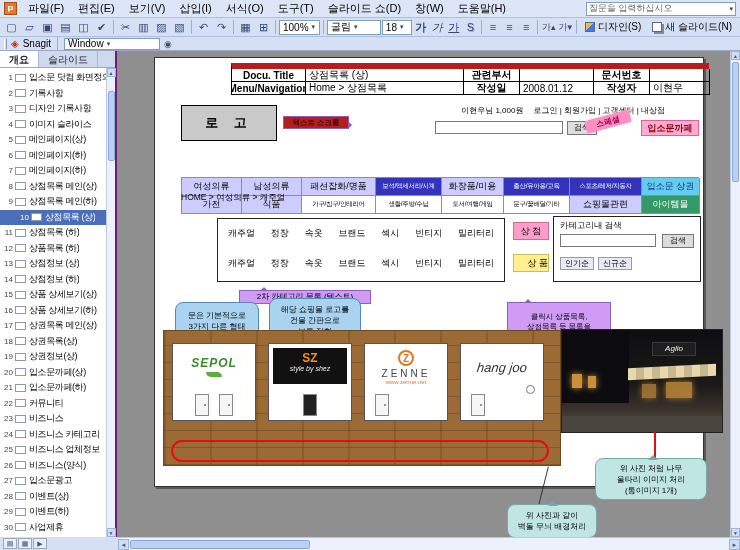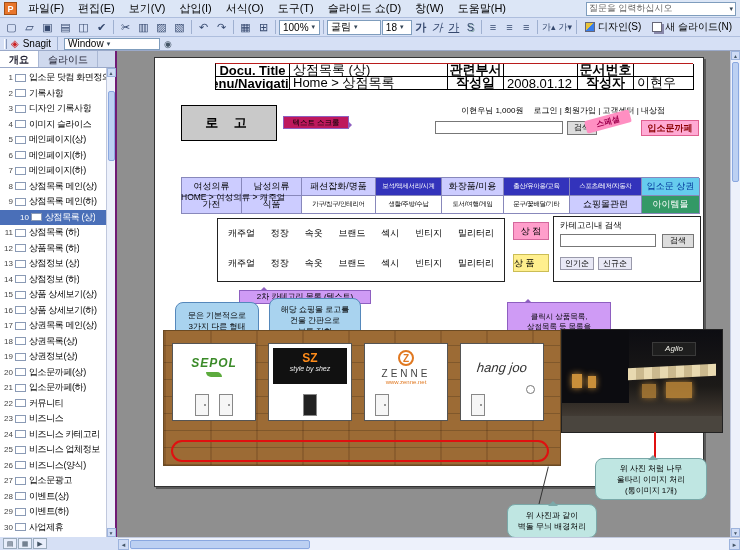--- a/index.html
+++ b/index.html
@@ -59,48 +59,48 @@
   .viewbtns { width:118px; display:flex; gap:1px; padding:1px 0 0 3px; }
   .view-btn { width:14px; height:11px; font-size:7px; border:1px solid #9ab; background:#e8eefb; display:flex; align-items:center; justify-content:center; color:#456; }
   .hscroll { flex:1; background:#edf1fb; border-top:1px solid #c0c8dd; display:flex; align-items:center; }
   .hs-arrow { width:11px; height:11px; font-size:6px; color:#456; text-align:center; line-height:11px; background:#cfdcf5; border:1px solid #9db4dd; }
   .hs-thumb { width:180px; height:9px; background:#bcd0f2; border:1px solid #8aa8e0; border-radius:2px; margin:0 1px; }
 
   .slide { position:absolute; left:36px; top:6px; width:550px; height:430px; background:#fff; border:1px solid #333; box-shadow:2px 2px 0 #595959; }
   .abs { position:absolute; }
 
   
-  .doc-table { left:60px; top:5px; width:478px; display:grid; grid-template-columns:74px 158px 56px 74px 56px 60px; grid-auto-rows:13px; border-top:1px solid #b91c1c; border-left:1px solid #000; font-size:13px; }
+  .doc-table { left:76px; top:5px; width:478px; display:grid; grid-template-columns:74px 158px 56px 74px 56px 60px; grid-auto-rows:13px; border-top:6px solid #b91c1c; border-left:1px solid #000; font-size:10px; }
   .doc-cell { border-right:1px solid #000; border-bottom:1px solid #000; display:flex; align-items:center; padding:0 3px; overflow:hidden; white-space:nowrap; }
   .doc-cell.lbl { font-weight:bold; justify-content:center; }
 
   
   .logo { left:26px; top:47px; width:96px; height:36px; background:#c9c9c9; border:1px solid #000; display:flex; align-items:center; justify-content:center; font-size:13px; font-weight:bold; letter-spacing:6px; }
-  .text-scroll { left:128px; top:58px; width:66px; height:13px; background:#be185d; border:1px solid #8e5fc0; font-size:7.5px; display:flex; align-items:center; justify-content:center; }
+  .text-scroll { left:128px; top:58px; width:66px; height:13px; background:#b91c1c; border:1px solid #8e5fc0; font-size:7.5px; display:flex; align-items:center; justify-content:center; }
   .text-scroll:after { content:""; position:absolute; right:-8px; top:4px; border:4px solid transparent; border-left-color:#8e5fc0; }
   .user-line { left:190px; top:47px; width:320px; display:flex; justify-content:flex-end; gap:10px; font-size:8px; white-space:nowrap; }
   .search-input { left:280px; top:63px; width:128px; height:13px; background:#fff; border:1px solid #777; }
   .btn-sm { background:#ddd; border:1px solid #777; font-size:8px; text-align:center; }
   .search-btn { left:412px; top:63px; width:30px; height:14px; line-height:12px; }
   .ribbon { left:430px; top:57px; width:46px; height:13px; background:#ff8fc2; transform:rotate(-15deg); font-size:8px; font-weight:bold; color:#a0004e; text-align:center; line-height:13px; border-radius:2px; }
   .cafe-btn { left:486px; top:62px; width:58px; height:16px; background:#ffaad4; border:1px solid #e06090; color:#8b0000; font-size:9px; font-weight:bold; text-align:center; line-height:14px; }
 
   
   .nav-table { left:26px; top:84px; width:518px; display:grid; grid-template-columns:60px 60px 74px 66px 62px 66px 72px 58px; grid-auto-rows:18px; border-top:1px solid #8888bb; border-left:1px solid #8888bb;margin-top:35px; }
   .nav-cell { border-right:1px solid #8888bb; border-bottom:1px solid #8888bb; display:flex; align-items:center; justify-content:center; font-size:9px; white-space:nowrap; overflow:hidden; }
   .nav-cell.sm { font-size:6.5px; letter-spacing:-0.3px; }
 
   .breadcrumb { left:26px; top:134px; font-size:8.5px; }
 
   
   .cat-box { left:62px; top:160px; width:288px; height:64px; border:1px solid #222; }
   .cat-row { position:absolute; left:10px; right:10px; display:flex; justify-content:space-between; font-size:9px; }
   .cat-row.r1 { top:8px; } .cat-row.r2 { top:38px; }
   .shop-btn { left:358px; top:164px; width:36px; height:18px; background:#ff9ecb; border:1px solid #d3679c; font-size:9px; text-align:center; line-height:16px; }
-  .prod-btn { left:358px; top:196px; width:36px; height:18px; background:#ffef8e; border:1px solid #cbbd55; font-size:9px; text-align:left; line-height:16px; }
+  .prod-btn { left:358px; top:196px; width:36px; height:18px; background:#ffef8e; border:1px solid #cbbd55; font-size:9px; text-align:right; line-height:16px; }
 
   .catsearch-box { left:398px; top:158px; width:148px; height:66px; border:1px solid #222; background:#fff; }
   .cs-title { position:absolute; left:6px; top:3px; font-size:8.5px; }
   .cs-input { position:absolute; left:6px; top:17px; width:96px; height:13px; background:#fff; border:1px solid #777; }
   .cs-btn { position:absolute; left:108px; top:17px; width:32px; height:14px; line-height:12px; }
   .sort-btn { position:absolute; top:40px; width:34px; height:13px; border:1px solid #99a; background:#e9e9f6; font-size:8px; text-align:center; line-height:11px; }
   .sort-pop { left:6px; } .sort-new { left:44px; }
 
   
   .pre { white-space:pre-line; }

